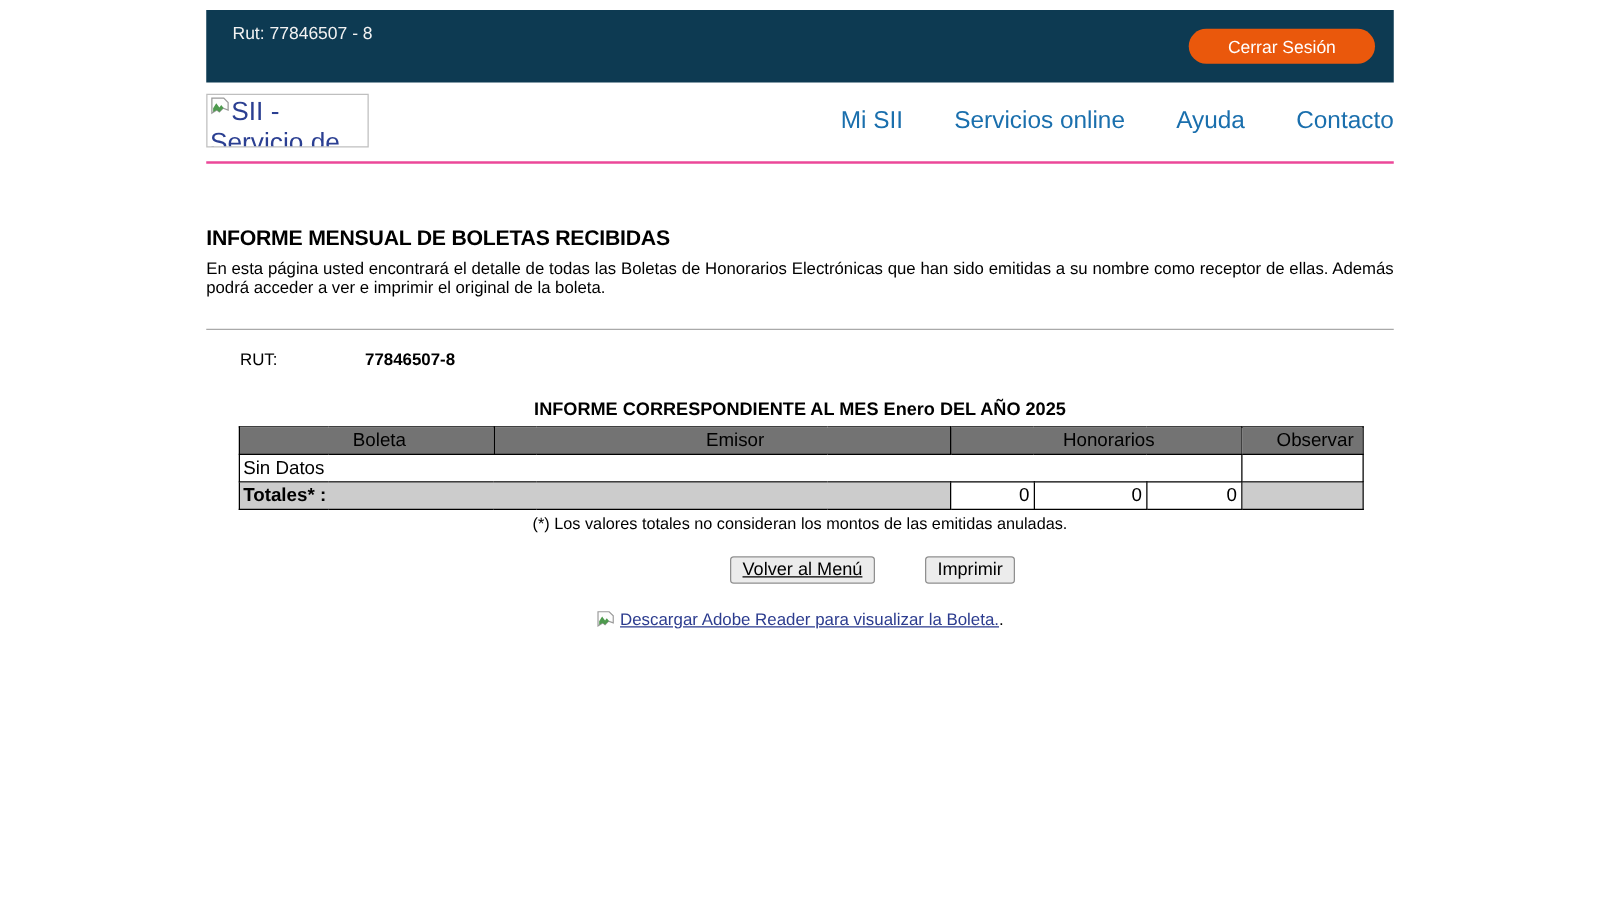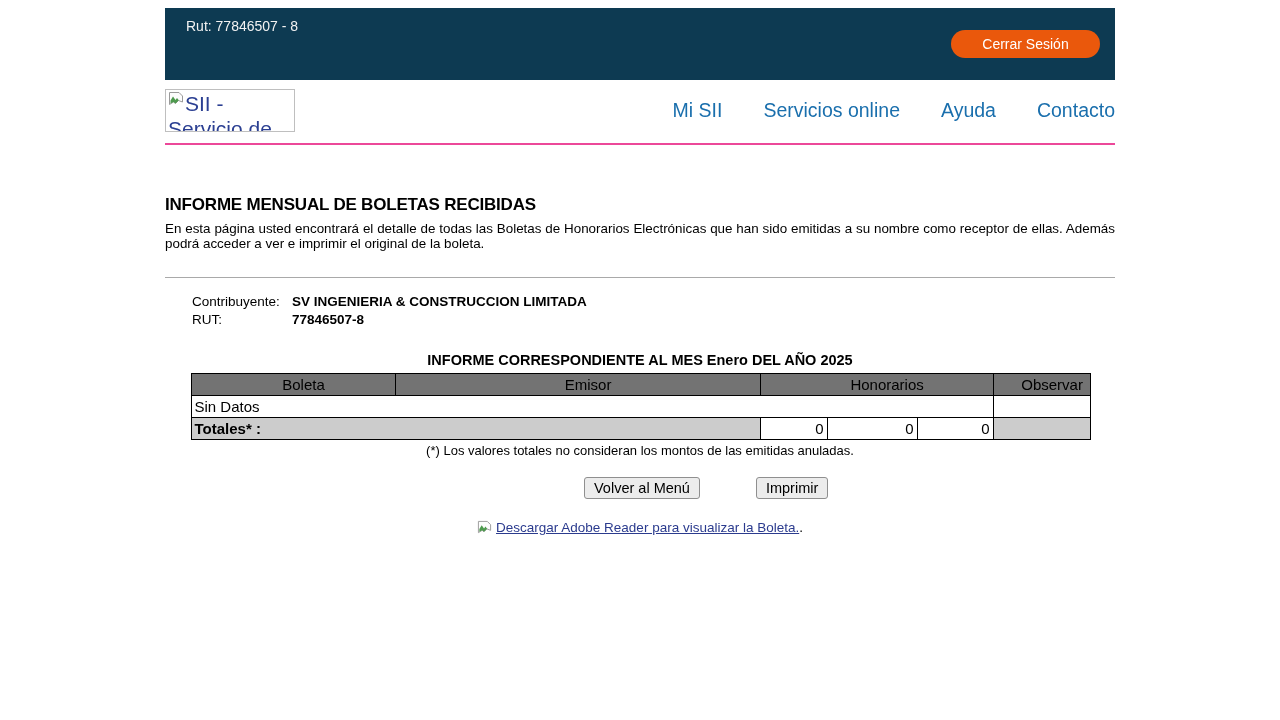--- a/index.html
+++ b/index.html
@@ -6,21 +6,21 @@
   body {
     background: #ffffff;
     font-family: "Liberation Sans", "DejaVu Sans", sans-serif;
     color: #000;
   }
   .container { width: 950px; margin: 0 auto; }
 
   
   .topbar {
     margin-top: 8px;
-    height: 72px;
+    height: 58px;
     background: #0d3a52;
     display: flex;
     align-items: flex-start;
   }
   .topbar-rut {
     color: #f2f2f2;
     font-size: 14px;
     padding: 10px 0 0 21px;
   }
   .logout-btn {
@@ -151,21 +151,21 @@
     font-size: 14.5px;
     color: #000;
     background: #ececec;
     border: 1px solid #8f8f8f;
     border-radius: 3px;
     height: 22px;
     padding: 0 9px;
     cursor: pointer;
     white-space: nowrap;
   }
-  .btn-back { margin-right: 56px; }
+  .btn-back { margin-right: 40px; text-decoration: underline; }
   .btn-sheet { margin-right: 15px; }
 
   
   .footer-link-row {
     margin-top: 21px;
     text-align: center;
     font-size: 13.5px;
   }
   .footer-link-row a {
     color: #2b3b8e;
@@ -197,24 +197,20 @@
       <a>Ayuda</a>
       <a>Contacto</a>
     </nav>
   </div>
 
   <h1 class="page-title">INFORME MENSUAL DE BOLETAS RECIBIDAS</h1>
   <p class="page-desc">En esta página usted encontrará el detalle de todas las Boletas de Honorarios Electrónicas que han sido emitidas a su nombre como receptor de ellas. Además podrá acceder a ver e imprimir el original de la boleta.</p>
   <hr class="divider">
 
   <div class="taxpayer">
-    <div class="taxpayer-row">
-      <span class="taxpayer-label">Contribuyente:</span>
-      <span class="taxpayer-value">SV INGENIERIA &amp; CONSTRUCCION LIMITADA</span>
-    </div>
     <div class="taxpayer-row">
       <span class="taxpayer-label">RUT:</span>
       <span class="taxpayer-value">77846507-8</span>
     </div>
   </div>
 
   <div class="table-wrap">
     <div class="table-caption">INFORME CORRESPONDIENTE AL MES Enero DEL AÑO 2025</div>
 
     <table class="report">

